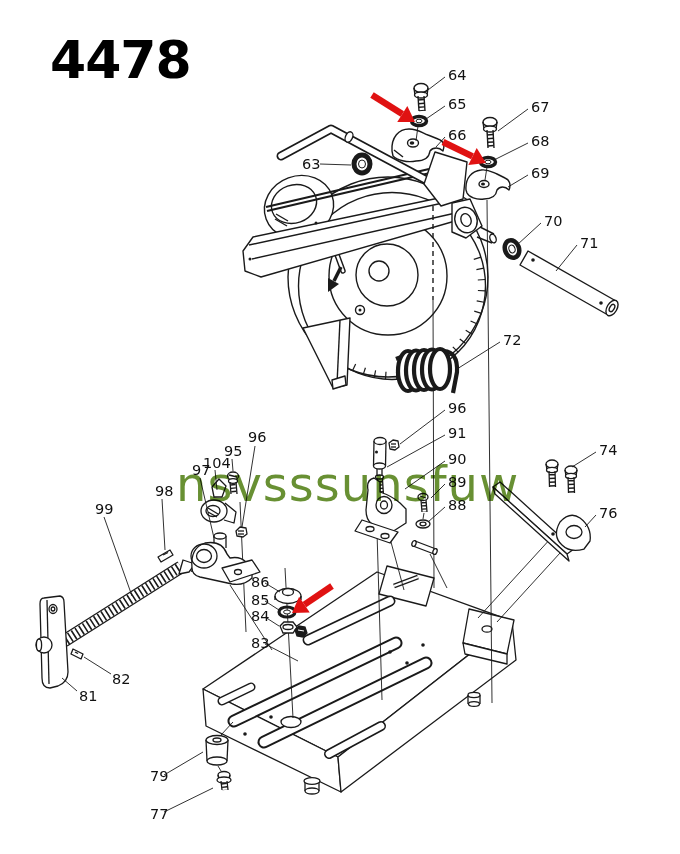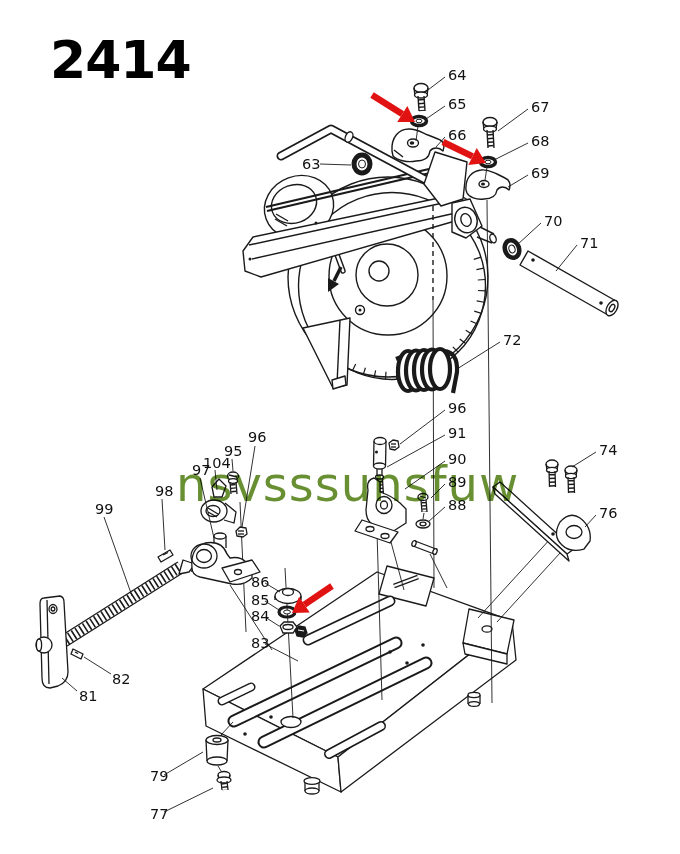--- a/index.html
+++ b/index.html
@@ -12,21 +12,21 @@
              color:#4d7c0f;mix-blend-mode:multiply;opacity:.85;white-space:nowrap;
              pointer-events:none;}
   .part-label{font-family:"DejaVu Sans", sans-serif;font-size:14.5px;fill:#111;}
   .leader{stroke:#1a1a1a;stroke-width:.9;}
 </style>
 </head>
 <body>
 
 <div class="stage">
 
-  <div class="page-title">2414</div>
+  <div class="page-title">4478</div>
 
   <svg width="680" height="854" viewBox="0 0 680 854">
 
     <g fill="#fff" stroke="#1a1a1a" stroke-width="1.3" stroke-linejoin="round">
       <polygon points="203,689 377,572 512,621 338,757"></polygon>
       <polygon points="203,689 206,726 341,792 338,757"></polygon>
       <polygon points="338,757 341,792 516,660 512,621"></polygon>
 
       <polygon points="379,594 387,566 434,578 426,606"></polygon>
       <g>

